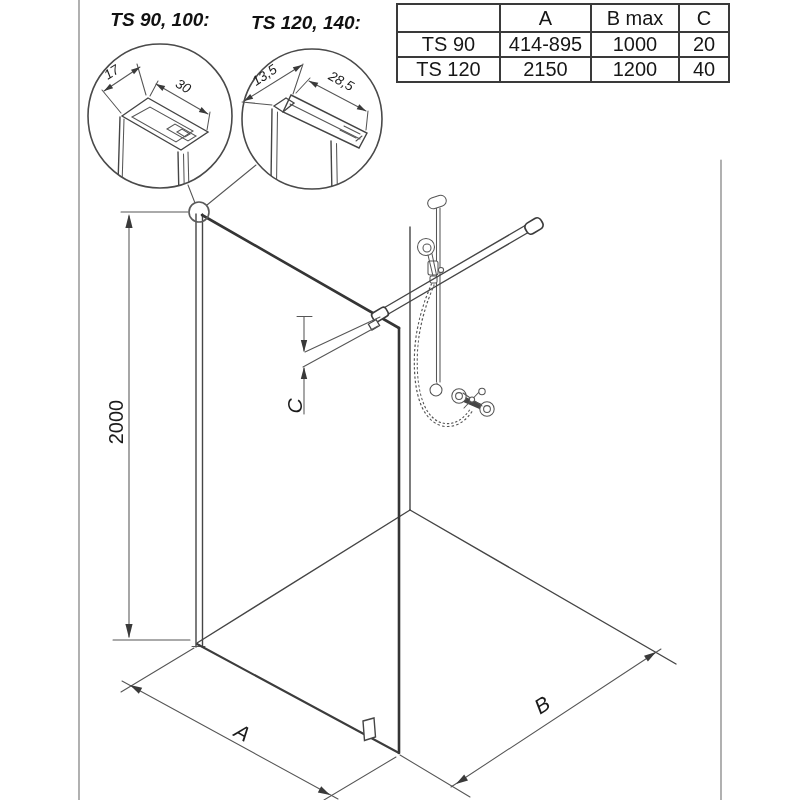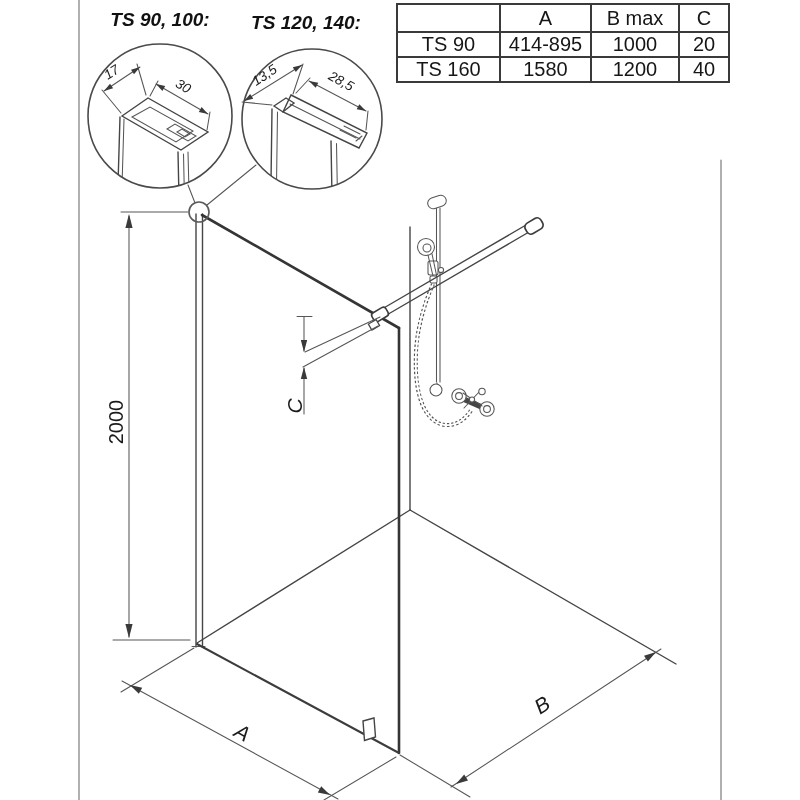--- a/index.html
+++ b/index.html
@@ -244,21 +244,21 @@
         <td class="col-b">B max</td>
         <td class="col-c">C</td>
       </tr>
       <tr>
         <td>TS 90</td>
         <td>414-895</td>
         <td>1000</td>
         <td>20</td>
       </tr>
       <tr>
-        <td>TS 160</td>
-        <td>1580</td>
+        <td>TS 120</td>
+        <td>2150</td>
         <td>1200</td>
         <td>40</td>
       </tr>
     </tbody>
   </table>
 
 </div>
 
 </body></html>

